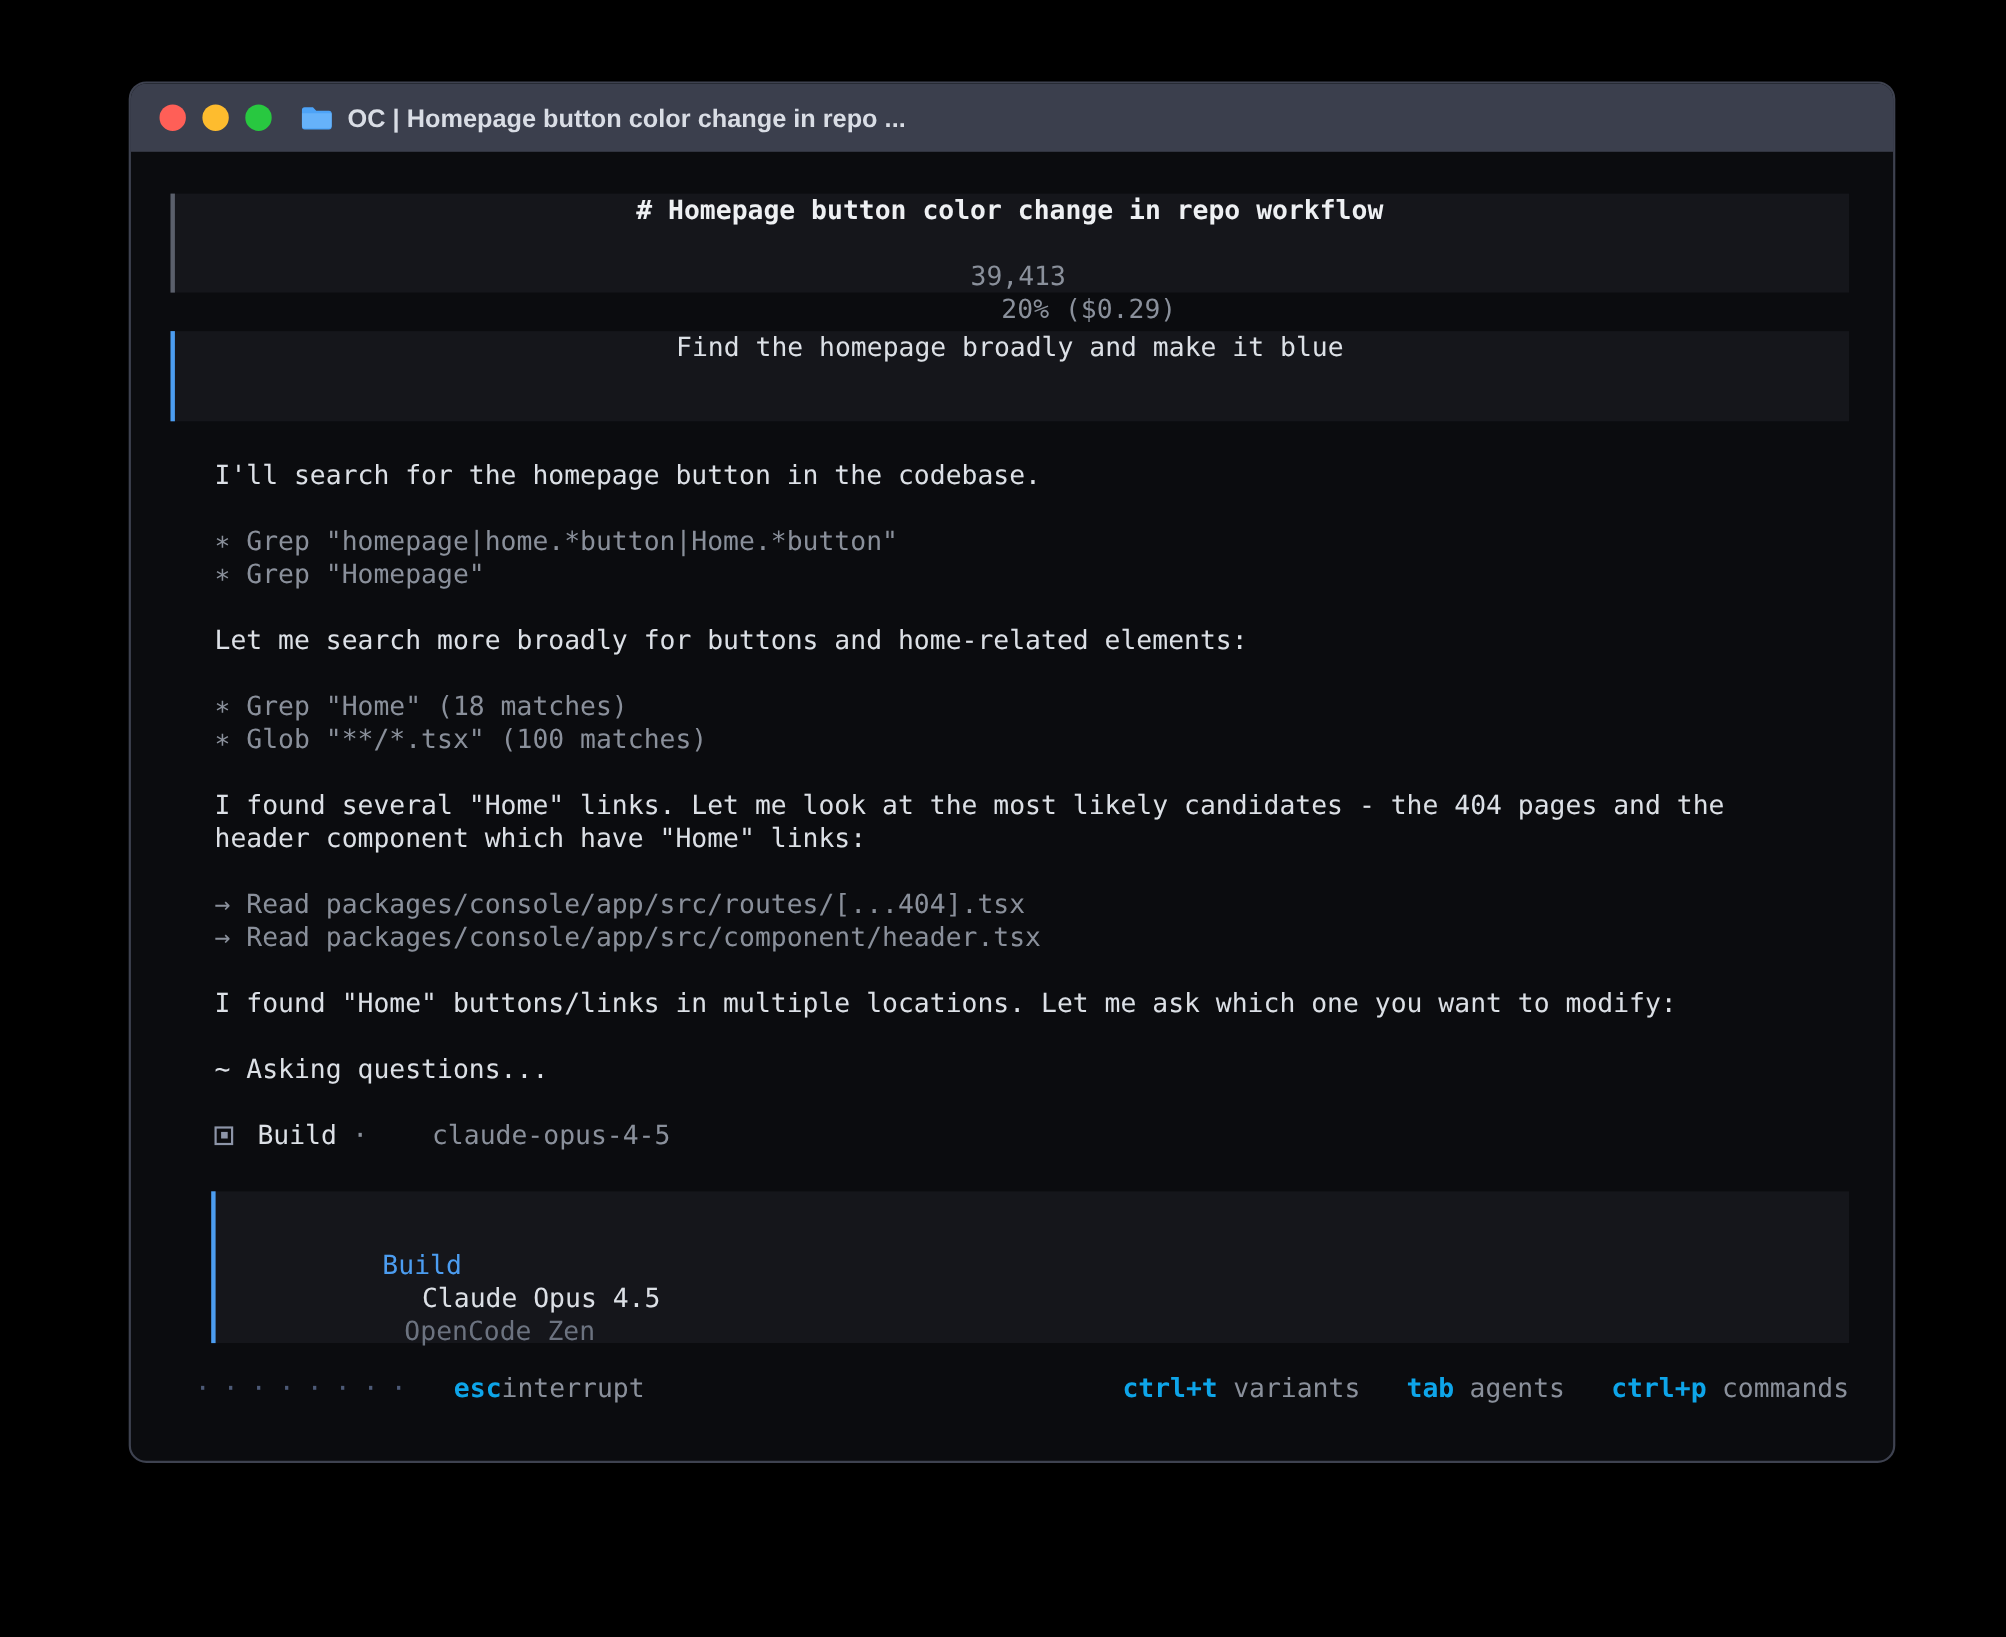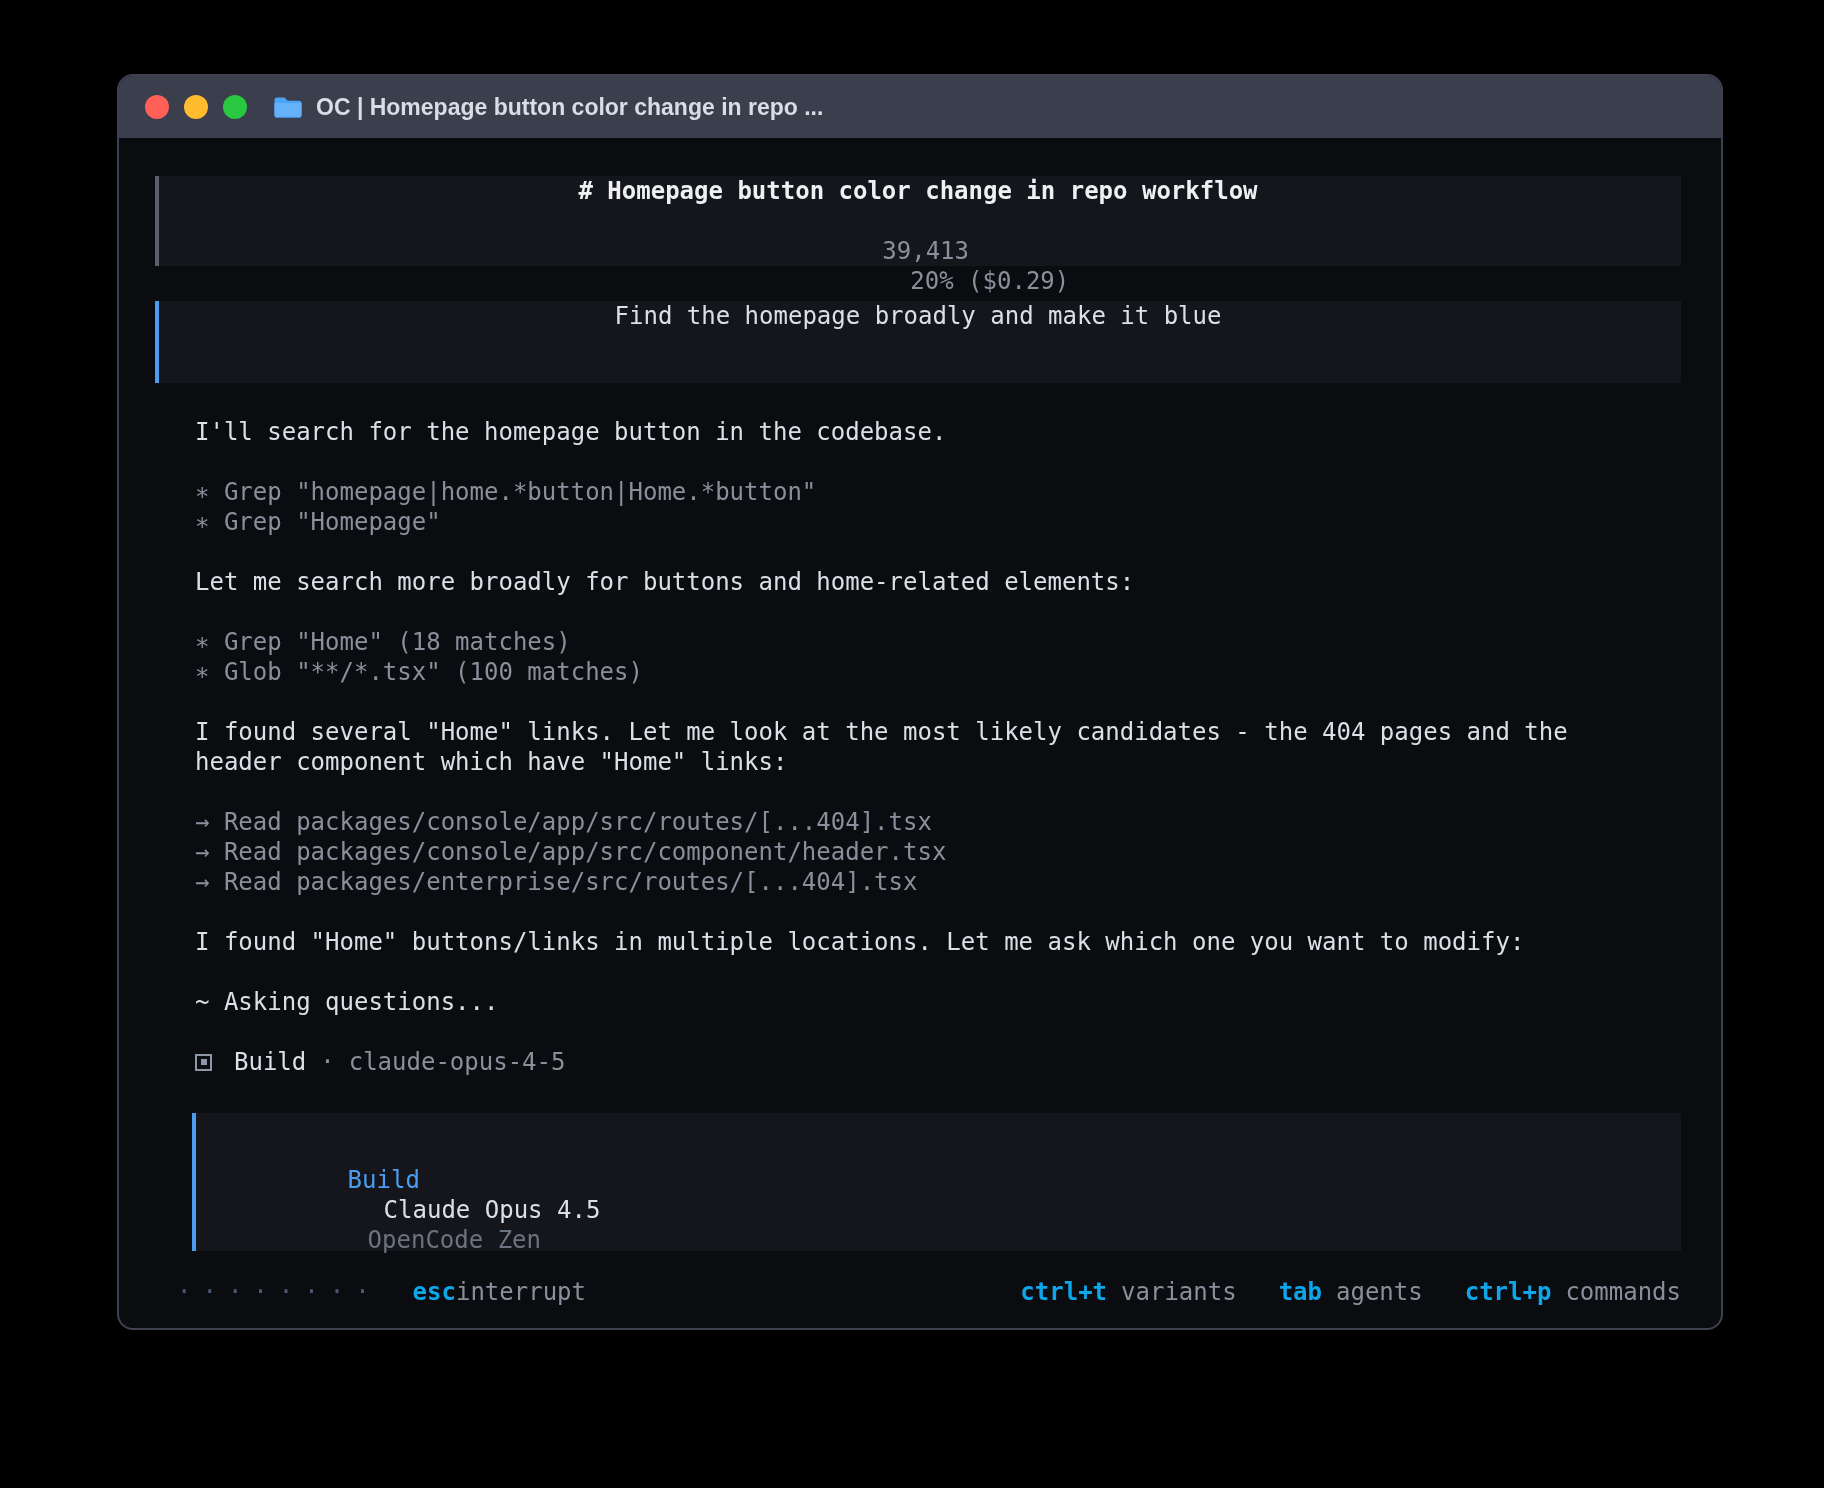--- a/index.html
+++ b/index.html
@@ -74,21 +74,21 @@
 
   .agent-line{display:flex;align-items:center;color:var(--fg);}
   .agent-icon{
     width:17px;height:17px;border:2px solid #8d95a8;display:inline-block;
     position:relative;margin-right:22px;flex:0 0 auto;
   }
   .agent-icon::after{
     content:"";position:absolute;left:3.5px;top:3.5px;width:6px;height:6px;background:#8d95a8;
   }
   .agent-sep{color:var(--muted);margin:0 14px;}
-  .agent-model{color:var(--muted);}
+  .agent-model{color:var(--muted);margin-left:44px;}
 
   .input-block{
     margin-top:36px;height:138px;
     border-left:4px solid var(--accent);
     display:flex;flex-direction:column;justify-content:space-between;
     padding:22px 40px 20px 36px;
     margin-left:37px;
   }
   .cursor{width:15px;height:28px;background:#cdd0d6;display:inline-block;}
   .model-line{white-space:pre;}
@@ -159,21 +159,20 @@
         <div class="line tool">∗ Grep "Home" (18 matches)</div>
         <div class="line tool">∗ Glob "**/*.tsx" (100 matches)</div>
       </div>
       <div class="group">
         <div class="line text">I found several "Home" links. Let me look at the most likely candidates - the 404 pages and the</div>
         <div class="line text">header component which have "Home" links:</div>
       </div>
       <div class="group">
         <div class="line tool">→ Read packages/console/app/src/routes/[...404].tsx</div>
         <div class="line tool">→ Read packages/console/app/src/component/header.tsx</div>
-        <div class="line tool">→ Read packages/enterprise/src/routes/[...404].tsx</div>
       </div>
       <div class="group">
         <div class="line text">I found "Home" buttons/links in multiple locations. Let me ask which one you want to modify:</div>
       </div>
       <div class="group">
         <div class="line text">~ Asking questions...</div>
       </div>
       <div class="group agent-line">
         <span class="agent-icon"></span>
         <span class="agent-name">Build</span>

